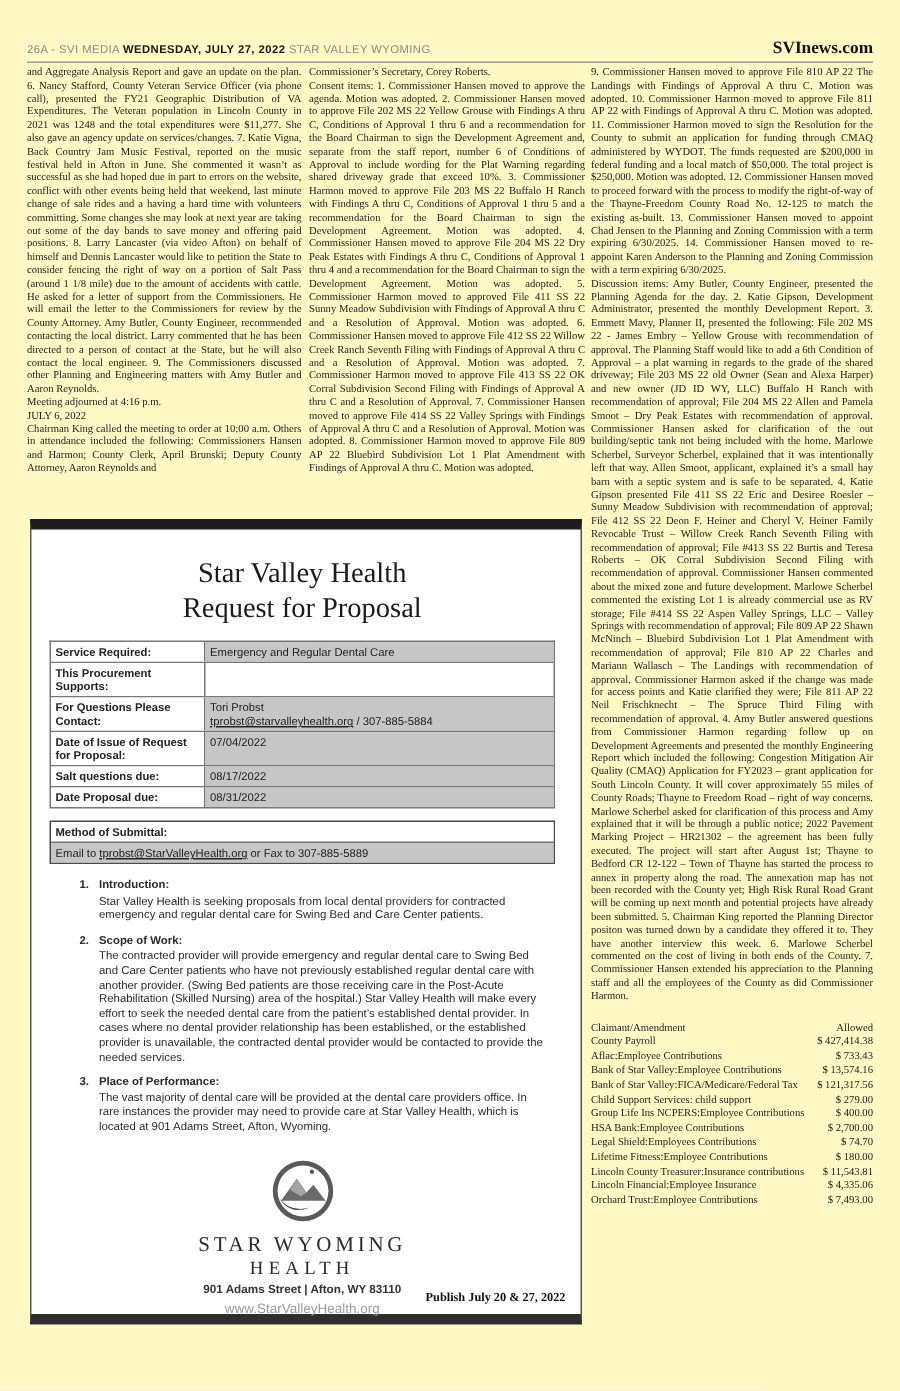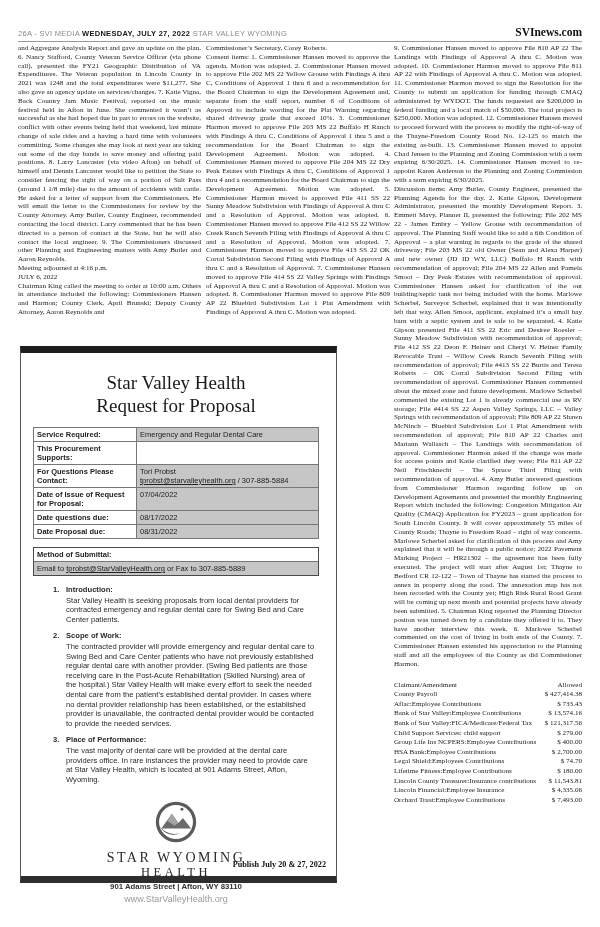--- a/index.html
+++ b/index.html
@@ -1,36 +1,36 @@
 <!DOCTYPE html>
 <html><head>
 <meta charset="utf-8">
 <style>
   html,body{margin:0;padding:0;background:#e9e9e7;}
-  .page{position:relative;width:600px;height:927px;background:#ffffff;margin:0 auto;overflow:hidden;
+  .page{position:relative;width:600px;height:927px;background:#fef9c3;margin:0 auto;overflow:hidden;
         font-family:"Liberation Serif", serif;color:#1c1c1c;}
   
   .masthead{position:absolute;top:26px;left:18px;right:18px;display:flex;align-items:baseline;
             justify-content:space-between;border-bottom:1px solid #999;padding-bottom:3px;}
   .mast-left{font-family:"Liberation Sans", sans-serif;font-size:7.5px;color:#8a8a8a;letter-spacing:.3px;}
   .mast-left b{color:#161616;}
   .mast-site{font-family:"Liberation Serif", serif;font-weight:bold;font-size:11.5px;color:#111;}
   
   .news-col{position:absolute;top:44px;font-size:7.1px;line-height:8.8px;text-align:justify;}
   .news-col p{margin:0;}
   #col1{left:18px;width:183px;}
   #col2{left:206px;width:184px;}
   #col3{left:394px;width:188px;}
   
   .claims{margin-top:12px;font-size:7.1px;line-height:9.6px;}
   .claim-row{display:flex;flex-wrap:wrap;}
   .claim-name{text-align:left;}
   .claim-amt{margin-left:auto;text-align:right;}
   
-  .ad-box{position:absolute;left:20px;top:346px;width:317px;height:537px;box-sizing:border-box;
+  .ad-box{position:absolute;left:20px;top:346px;width:368px;height:537px;box-sizing:border-box;
           background:#fff;border-top:7px solid #1d1d1d;border-bottom:7px solid #2e2e2e;
           border-left:1px solid #555;border-right:1px solid #555;padding:8px 17px 6px 12px;}
   .ad-title{text-align:center;font-family:"Liberation Serif", serif;font-size:19px;line-height:23px;
             margin:10px 0 10px 0;color:#1a1a1a;}
   .rfp-table{border:1px solid #777;border-bottom:none;font-family:"Liberation Sans", sans-serif;
              font-size:7.5px;line-height:9px;color:#222;}
   .rfp-row{display:flex;border-bottom:1px solid #777;}
   .rfp-label{width:96px;flex-shrink:0;padding:2px 3px;background:#fff;border-right:1px solid #777;font-weight:bold;}
   .rfp-value{flex:1;padding:2px 3px;background:#c6c6c6;}
   .u{text-decoration:underline;}
@@ -182,21 +182,21 @@
           </div>
         </div>
           <div class="rfp-row">
           <div class="rfp-label">Date of Issue of Request for Proposal:</div>
           <div class="rfp-value">
             <div><span>07/04/2022</span></div>
             <div><span class="u"></span><span></span></div>
           </div>
         </div>
           <div class="rfp-row">
-          <div class="rfp-label">Date questions due:</div>
+          <div class="rfp-label">Salt questions due:</div>
           <div class="rfp-value">
             <div><span>08/17/2022</span></div>
             <div><span class="u"></span><span></span></div>
           </div>
         </div>
           <div class="rfp-row">
           <div class="rfp-label">Date Proposal due:</div>
           <div class="rfp-value">
             <div><span>08/31/2022</span></div>
             <div><span class="u"></span><span></span></div>

